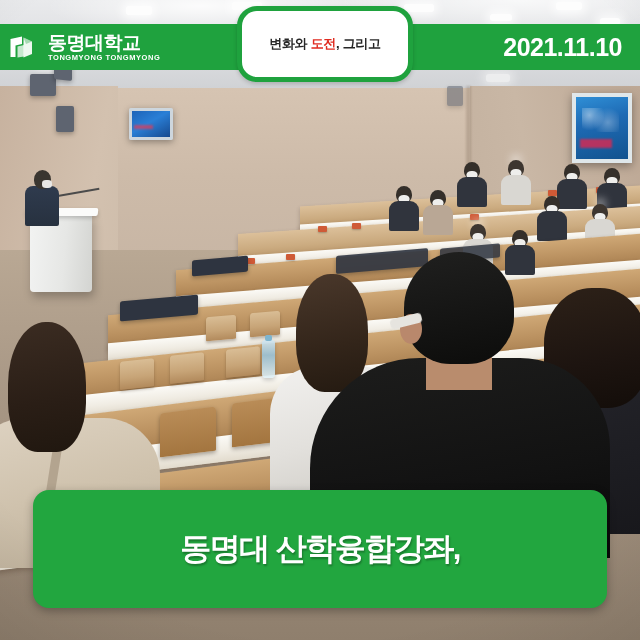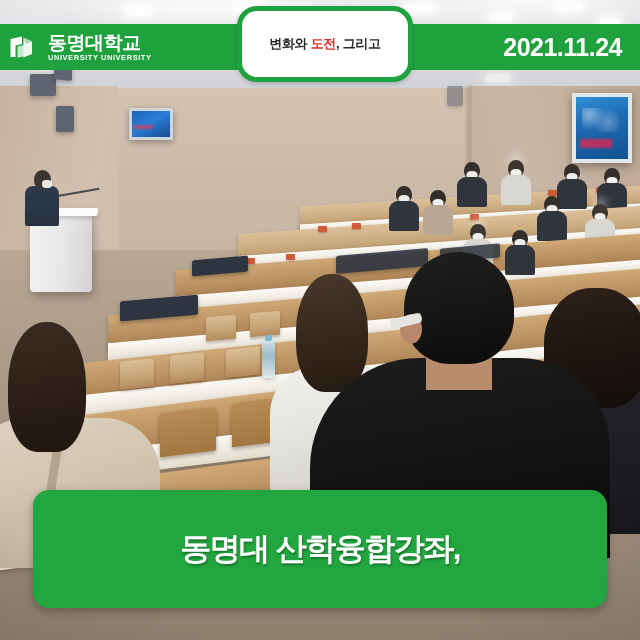--- a/index.html
+++ b/index.html
@@ -681,29 +681,29 @@
     <span class="brand-mark">
       <svg width="30" height="30" viewBox="0 0 30 30" aria-hidden="true">
         <path d="M4.5 7 L16 4.5 L16 12 L9.5 13.5 L9.5 25 L4.5 25 Z" fill="#ffffff"></path>
         <path d="M17.5 5.5 L26 9.5 L26 22 L17.5 25.5 Z" fill="#ffffff" opacity="0.92"></path>
         <path d="M11.5 14.5 L18 13 L18 24.5 L11.5 25.5 Z" fill="#ffffff" opacity="0.75"></path>
         <path d="M17.5 5.5 L26 9.5 L20 12 Z" fill="#1fa23e" opacity="0.35"></path>
       </svg>
     </span>
     <span class="brand-text">
       <span class="brand-ko">동명대학교</span>
-      <span class="brand-en">UNIVERSITY UNIVERSITY</span>
+      <span class="brand-en">TONGMYONG TONGMYONG</span>
     </span>
   </div>
 
   <div class="doing-badge">
     <span class="doing-top"><span>변화와 </span><span class="hl">도전</span><span>, 그리고</span></span>
   </div>
 
   <div class="date-chip">
-    <span class="date-text">2021.11.24</span>
+    <span class="date-text">2021.11.10</span>
   </div>
 
   <div class="caption-box">
     <span class="caption-line caption-line-1">동명대 산학융합강좌,</span>
   </div>
 
 </div>
 
 </body></html>

